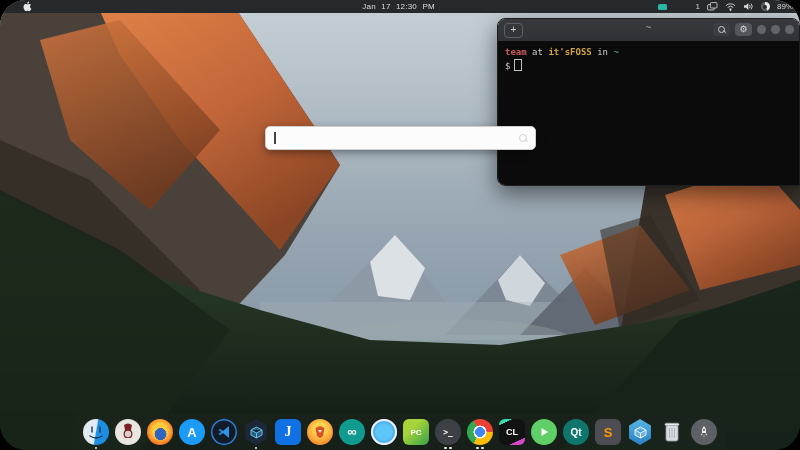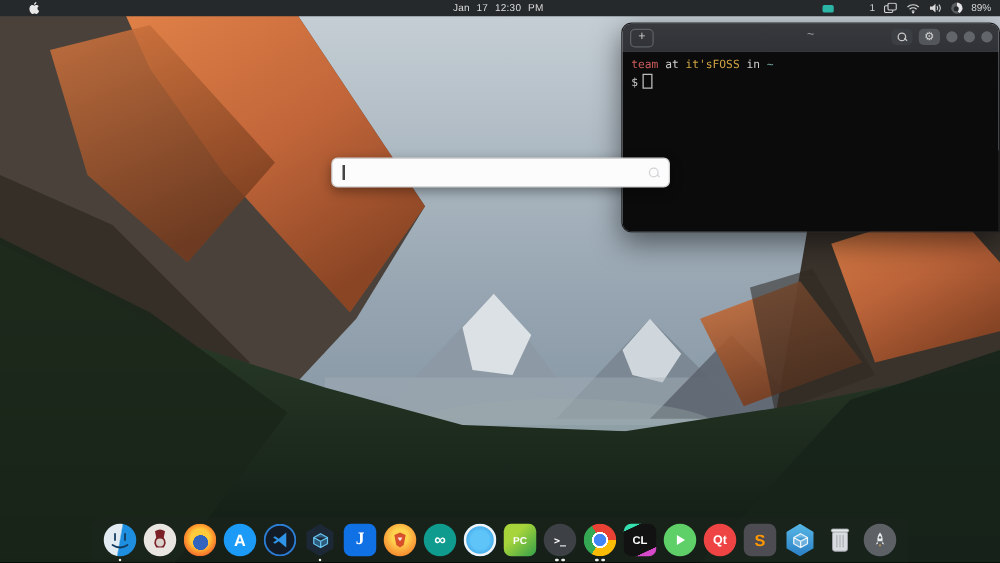--- a/index.html
+++ b/index.html
@@ -1,17 +1,17 @@
 <!DOCTYPE html>
 <html><head>
 <meta charset="utf-8">
 <style>
   html,body{margin:0;padding:0;width:800px;height:450px;overflow:hidden;background:#000;
     font-family:"Liberation Sans",sans-serif;}
-  .screen{position:relative;width:800px;height:450px;overflow:hidden;}
+  .screen{position:relative;width:800px;height:450px;overflow:hidden;border-radius:26px;}
   
   .wallpaper{position:absolute;inset:0;z-index:0;}
   
   .menubar{position:absolute;left:0;top:0;width:800px;height:13px;background:#26292c;
     display:flex;align-items:center;z-index:50;color:#d9d9d9;font-size:8px;}
   .menubar .apple{margin-left:22px;display:flex;align-items:center;}
   .menubar .clock{position:absolute;left:50%;transform:translateX(-52%);top:0;height:13px;
     display:flex;align-items:center;color:#dcdcdc;font-size:8px;word-spacing:3px;letter-spacing:.2px;}
   .status{position:absolute;right:7px;top:0;height:13px;display:flex;align-items:center;gap:7px;}
   .traychip{width:9px;height:6px;border-radius:1.5px;background:#2ab5a5;margin-right:22px;}
@@ -32,22 +32,22 @@
   .tb-right{position:absolute;right:5px;top:4px;display:flex;align-items:center;gap:5px;}
   .tb-btn{width:17px;height:13px;border-radius:4px;display:flex;align-items:center;justify-content:center;}
   .tb-btn.search{background:#3b3e42;}
   .tb-btn.gear{background:#53575b;color:#d6d6d6;font-size:9px;line-height:9px;}
   .windot{width:9px;height:9px;border-radius:50%;background:#62666a;}
   .mag{width:5px;height:5px;border:1.2px solid #c8c8c8;border-radius:50%;position:relative;}
   .mag::after{content:"";position:absolute;left:4px;top:4px;width:3px;height:1.2px;background:#c8c8c8;
     transform:rotate(45deg);}
   .termbody{height:145px;background:#0b0b0b;padding:5px 7px;box-sizing:border-box;
     font-family:"DejaVu Sans Mono",monospace;font-size:9px;line-height:13px;color:#cfcfcf;white-space:pre;}
-  .p-user{color:#cd5c5c;font-weight:normal;}
-  .p-host{color:#d0a343;font-weight:normal;}
+  .p-user{color:#cd5c5c;font-weight:bold;}
+  .p-host{color:#d0a343;font-weight:bold;}
   .p-path{color:#73a79e;}
   .cursor{display:inline-block;width:6px;height:10px;border:1px solid #bfbfbf;vertical-align:-2px;margin-left:4px;}
   
   .searchbar{position:absolute;left:265px;top:126px;width:271px;height:24px;z-index:30;
     background:#fcfcfc;border:1px solid #cfcfcf;border-radius:5px;box-sizing:border-box;
     box-shadow:0 3px 9px rgba(0,0,0,.38);}
   .caret{position:absolute;left:8px;top:5px;width:1.5px;height:12px;background:#444;}
   .sb-icon{position:absolute;right:8px;top:7px;width:6px;height:6px;border:1.4px solid #d2d4d6;
     border-radius:50%;}
   .sb-icon::after{content:"";position:absolute;left:5px;top:5px;width:3px;height:1.3px;background:#d2d4d6;
@@ -259,21 +259,21 @@
         </div>
       </div>
       <div class="dock-item">
         <div class="ic" style="background:#5fd068">
           <svg width="10" height="10" viewBox="0 0 10 10">
             <path d="M2.5 1 L9 5 L2.5 9 Z" fill="#fff"></path>
           </svg>
         </div>
       </div>
       <div class="dock-item">
-        <div class="ic" style="background:#ef4444">
+        <div class="ic" style="background:#0f766e">
           <span class="g" style="font-size:10px">Qt</span>
         </div>
       </div>
       <div class="dock-item">
         <div class="ic sq" style="background:#4c4c52">
           <span class="g" style="font-size:13px;color:#ff9800">S</span>
         </div>
       </div>
       <div class="dock-item">
         <div class="ic hex" style="background:linear-gradient(#58b7e6,#2a7fc4)">

